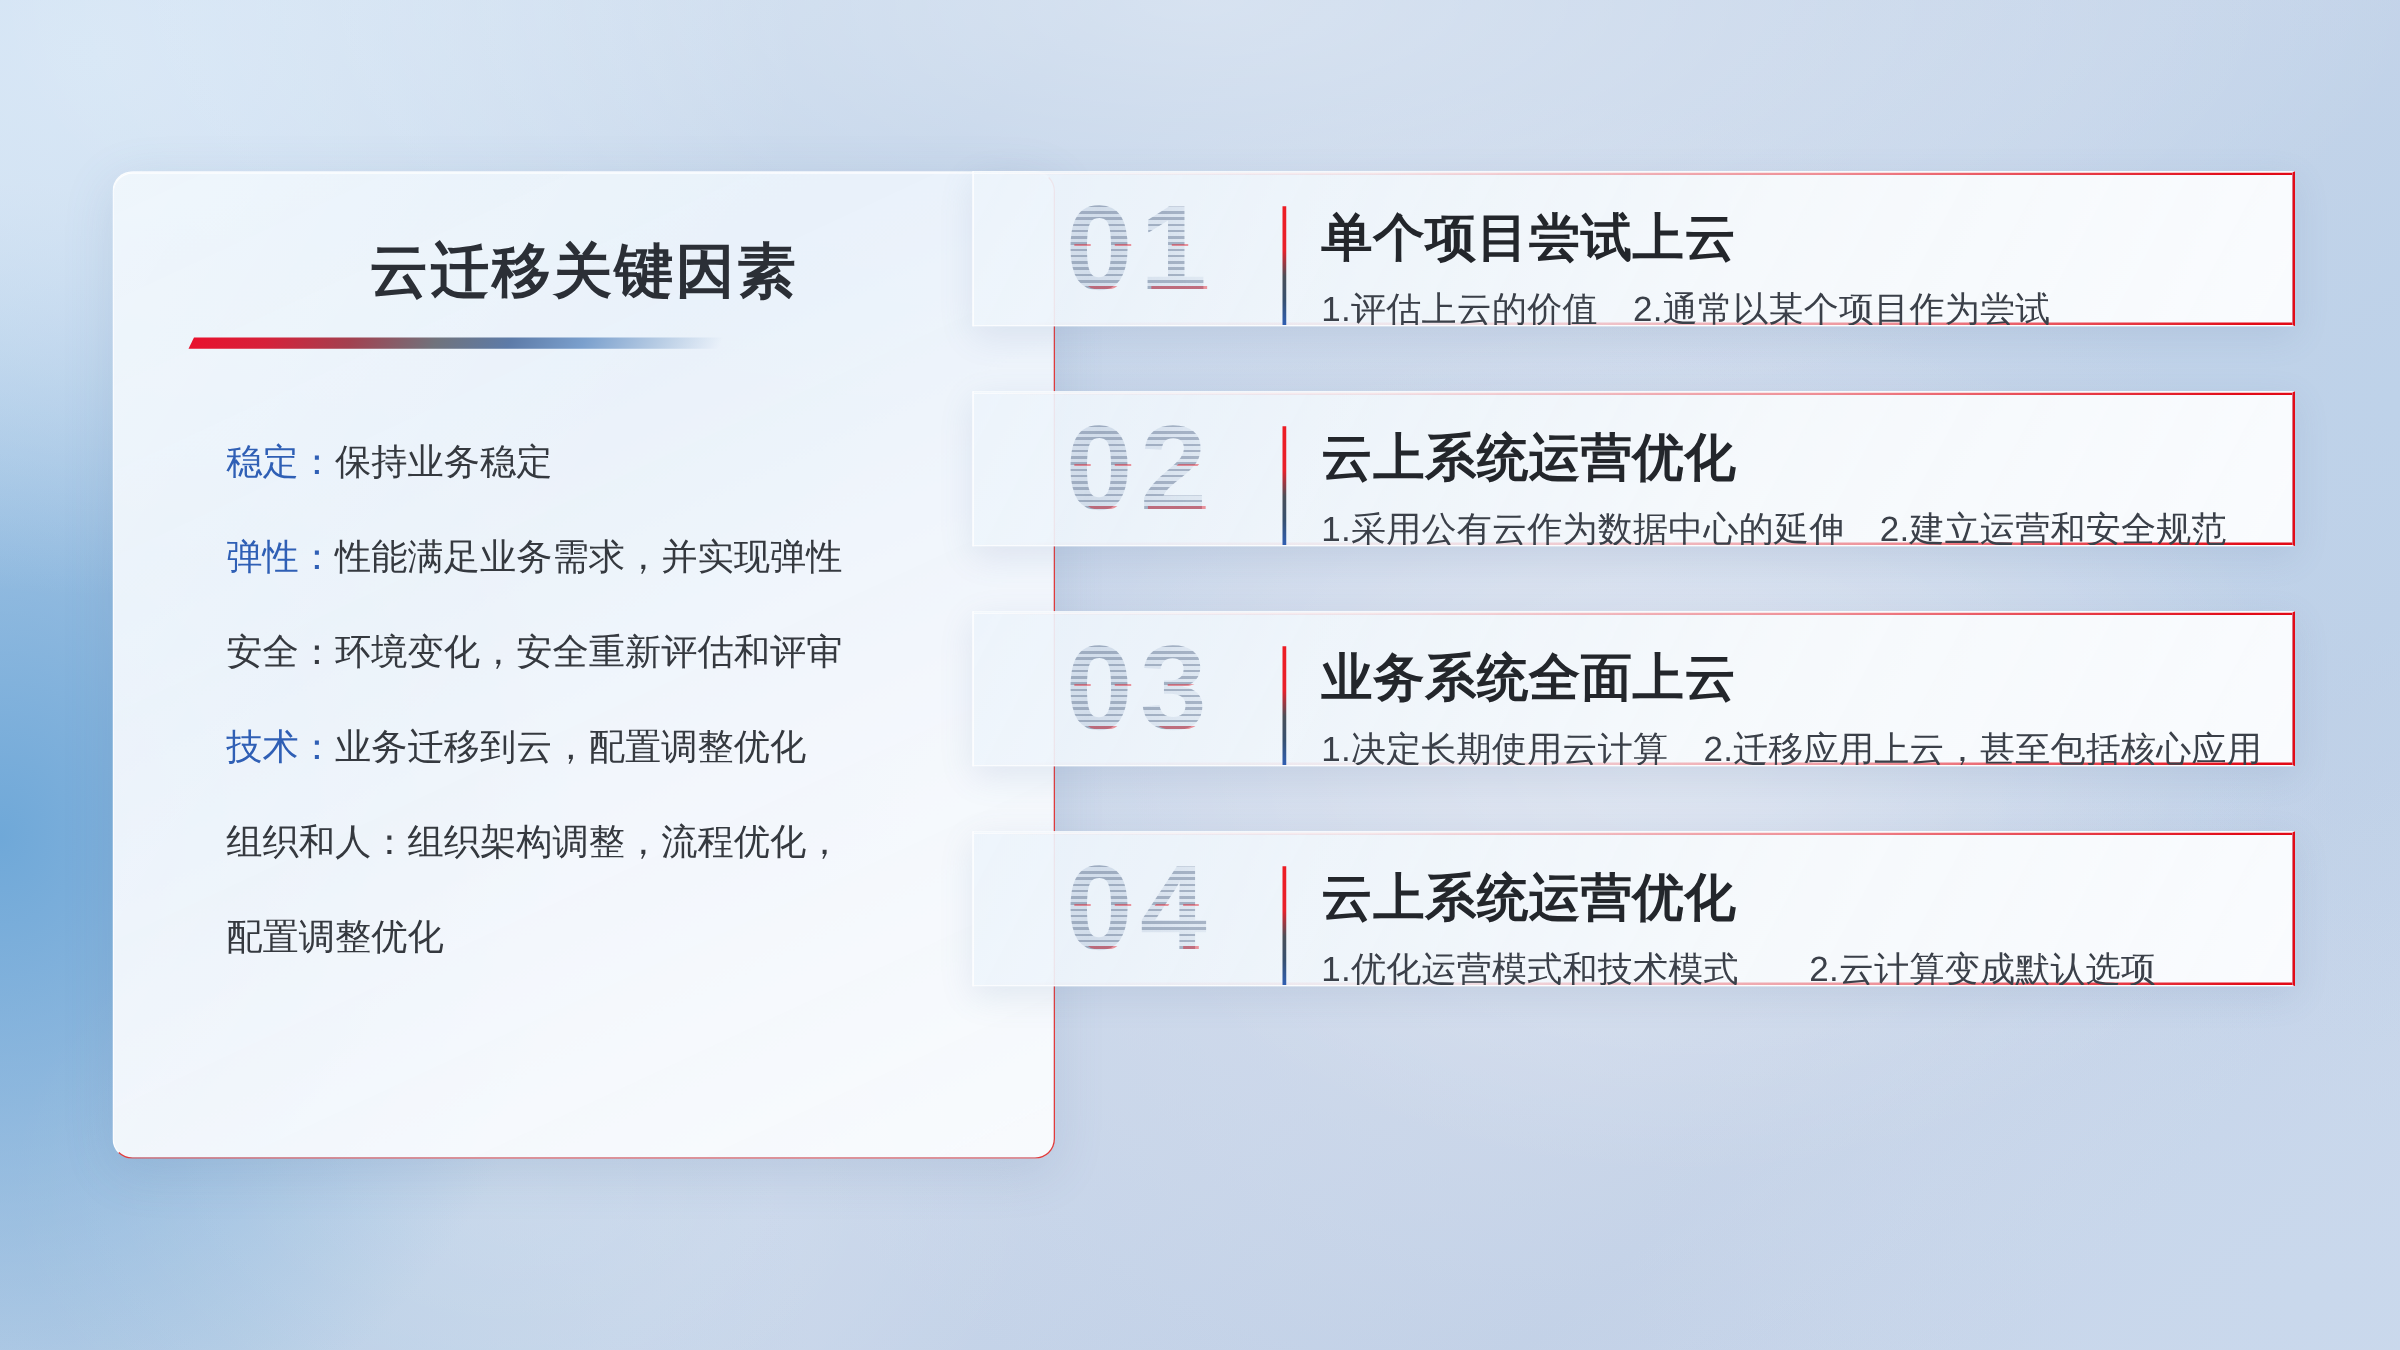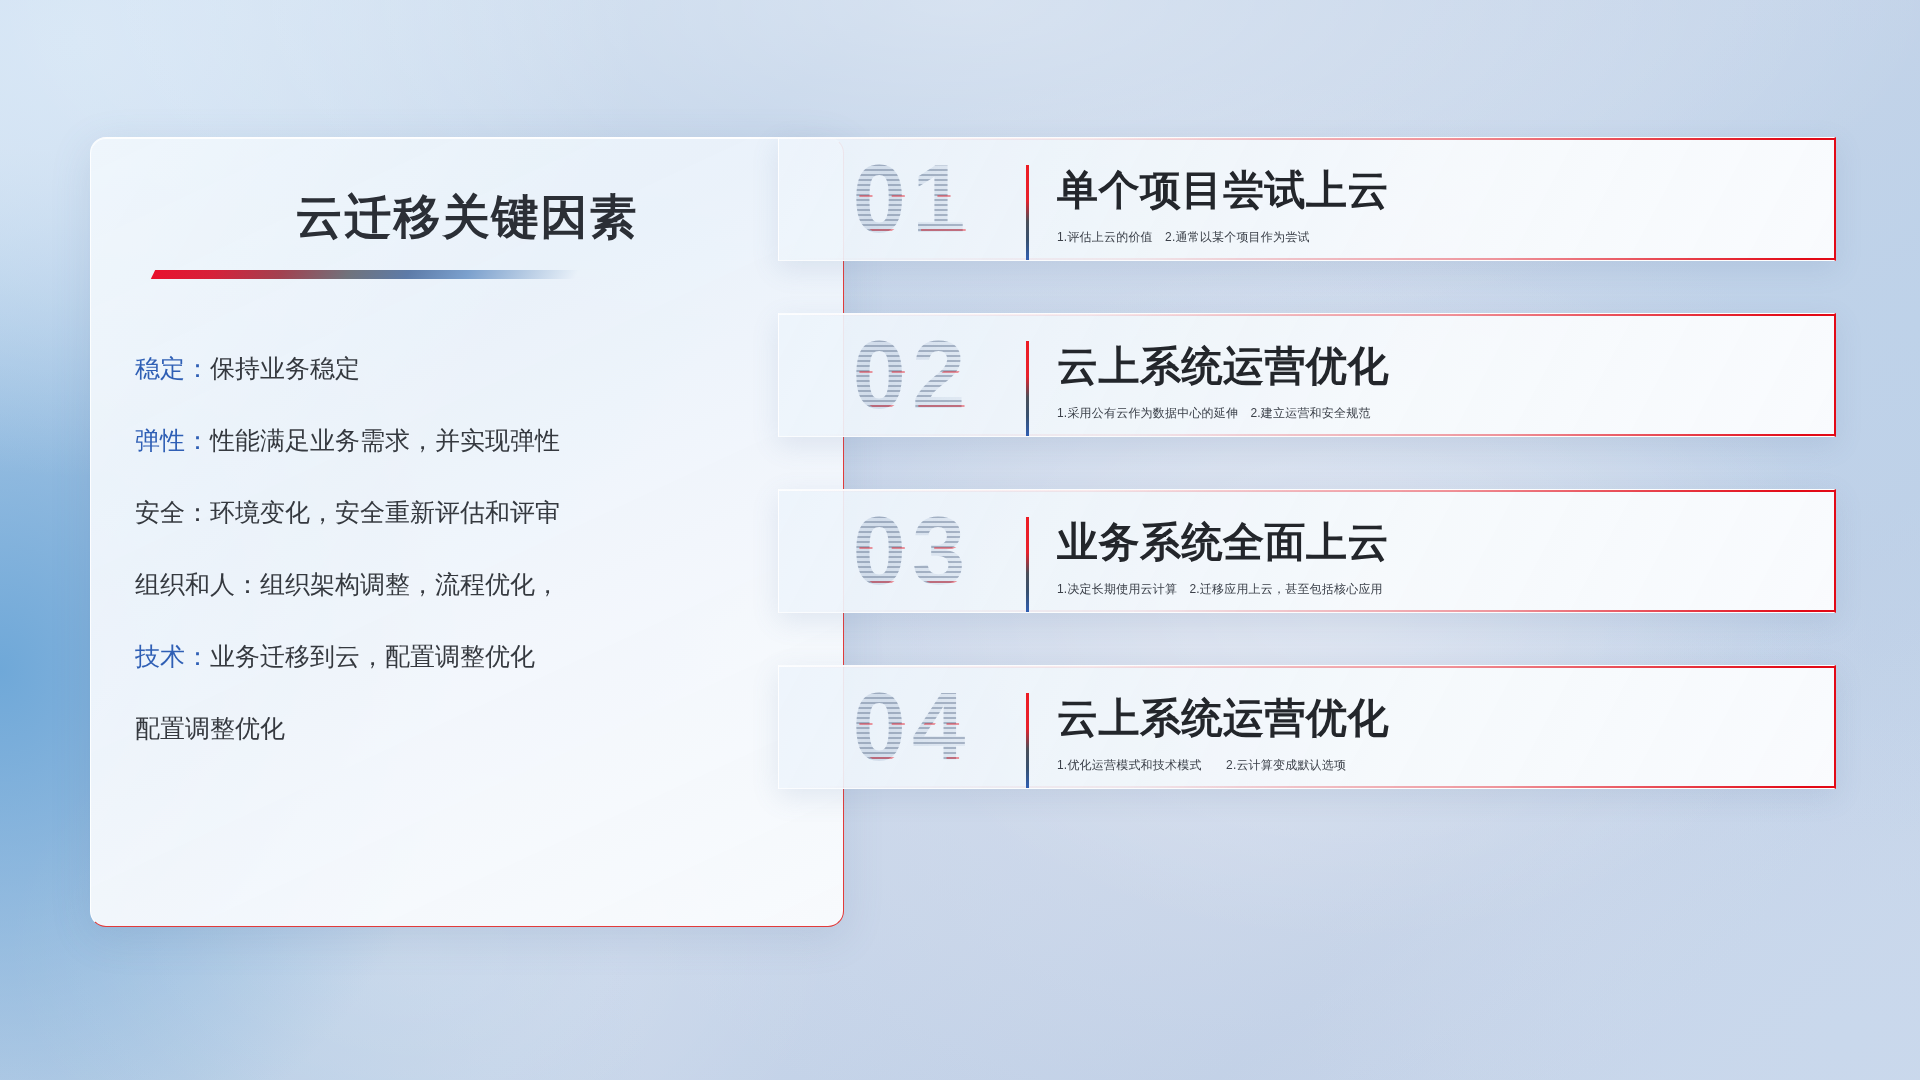--- a/index.html
+++ b/index.html
@@ -89,25 +89,26 @@
     transform-origin: left center;
   }
 
   #panel-list {
     position: absolute;
     left: 44px;
     right: 28px;
     top: 218px;
   }
   .panel-line {
-    font-size: 25px;
+    font-size: 29px;
     line-height: 1.0;
     color: #35393f;
     margin-bottom: 47px;
     white-space: nowrap;
+    margin-left: 46px;
   }
   .panel-line:last-child { margin-bottom: 0; }
   .panel-label { color: #35393f; }
   .panel-label.accent { color: #2f5fb5; }
   .panel-text { color: #35393f; }
 
   
   #cards {
     position: absolute;
     left: 778px;
@@ -231,21 +232,21 @@
   }
   .card-title {
     font-size: 41px;
     font-weight: bold;
     color: #23262b;
     letter-spacing: 0.5px;
     line-height: 1.2;
   }
   .card-desc {
     margin-top: 15px;
-    font-size: 12px;
+    font-size: 28px;
     color: #3b4049;
     letter-spacing: 0.2px;
     line-height: 1.3;
   }
 </style>
 </head>
 <body>
 
 <div id="bg"></div>
 <div id="bg-haze"></div>
@@ -261,24 +262,24 @@
     <div class="panel-line">
       <span class="panel-label accent">稳定：</span><span class="panel-text">保持业务稳定</span>
     </div>
     <div class="panel-line">
       <span class="panel-label accent">弹性：</span><span class="panel-text">性能满足业务需求，并实现弹性</span>
     </div>
     <div class="panel-line">
       <span class="panel-label">安全：</span><span class="panel-text">环境变化，安全重新评估和评审</span>
     </div>
     <div class="panel-line">
+      <span class="panel-label accent">技术：</span><span class="panel-text">业务迁移到云，配置调整优化</span>
+    </div>
+    <div class="panel-line">
       <span class="panel-label">组织和人：</span><span class="panel-text">组织架构调整，流程优化，</span>
-    </div>
-    <div class="panel-line">
-      <span class="panel-label accent">技术：</span><span class="panel-text">业务迁移到云，配置调整优化</span>
     </div>
     <div class="panel-line">
       <span class="panel-label"></span><span class="panel-text">配置调整优化</span>
     </div>
   </div>
 </section>
 
 <section id="cards">
 
   <article class="card">

